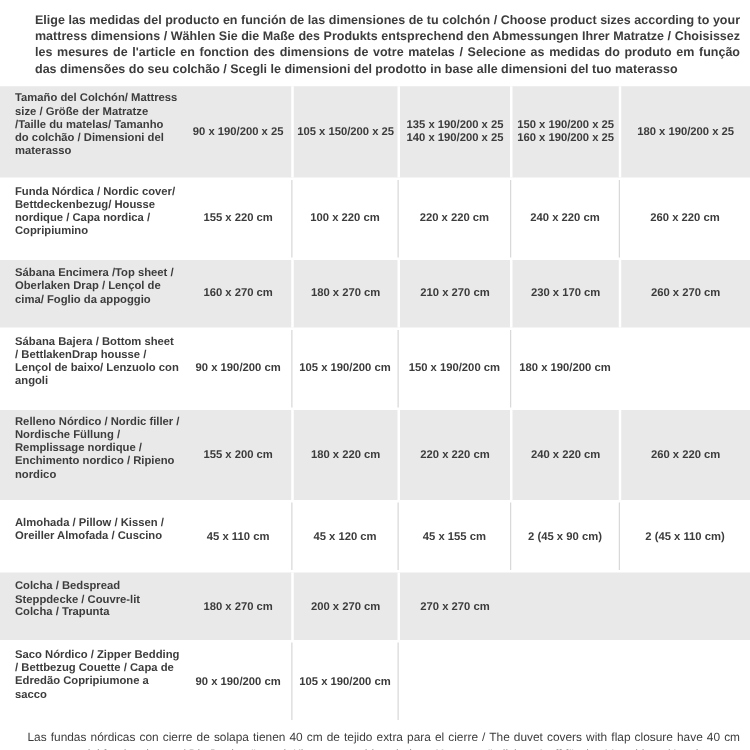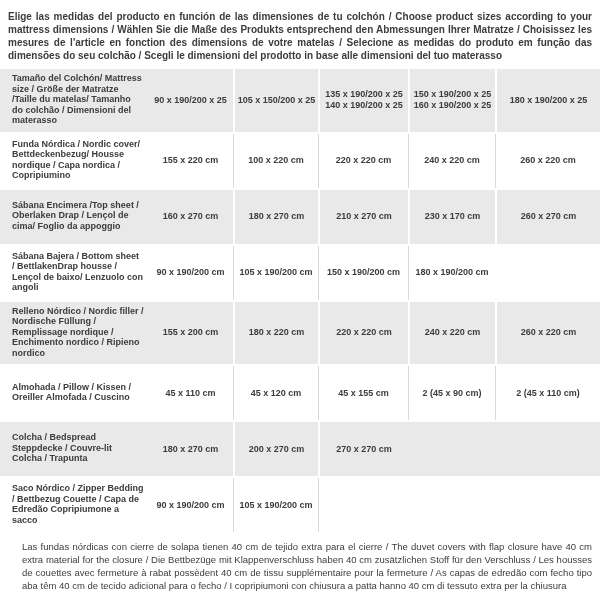--- a/index.html
+++ b/index.html
@@ -17,34 +17,35 @@
     overflow:hidden;
   }
   .page{width:600px;height:600px;}
   .intro{
     padding:10px 8px 7px 8px;
     font-size:10px;
     font-weight:bold;
     line-height:13px;
     text-align:justify;
     color:var(--text);
+    margin-left:20px;
   }
   .size-table{width:600px;}
   .row{
     display:grid;
     grid-template-columns:148px 85px 85px 90px 87px 105px;
     min-height:54px;
     margin-bottom:2px;
     background:#ffffff;
   }
   .row.shaded{background:var(--row-shade);}
   .cell{display:flex;}
   .label-cell{
     align-items:center;
-    padding:4px 4px 6px 12px;
+    padding:4px 4px 16px 12px;
     font-size:9px;
     font-weight:bold;
     line-height:10.5px;
   }
   .value-cell{
     flex-direction:column;
     align-items:center;
     justify-content:center;
     text-align:center;
     font-size:9px;

